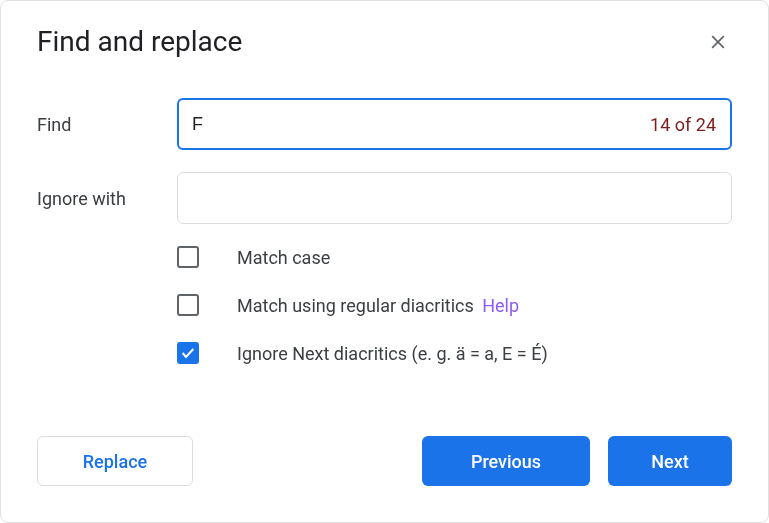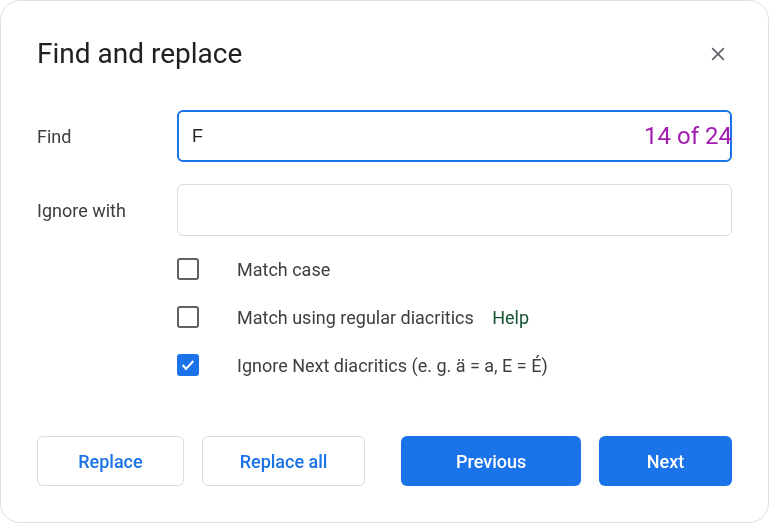--- a/index.html
+++ b/index.html
@@ -10,23 +10,23 @@
     body {
       font-family: 'Google Sans', Roboto, Arial, sans-serif;
       background: #fff;
       width: 769px;
       height: 523px;
       position: relative;
     }
     .dialog {
       width: 769px;
       height: 523px;
-      padding: 36px 36px 36px 36px;
+      padding: 24px 36px 36px 36px;
       border: 1px solid #e0e0e0;
-      border-radius: 20px;
+      border-radius: 8px;
       position: relative;
     }
     .dialog-header {
       display: flex;
       justify-content: space-between;
       align-items: center;
       margin-bottom: 40px;
     }
     .dialog-title {
       font-size: 28px;
@@ -70,25 +70,25 @@
       border-radius: 6px;
       outline: none;
       color: #202124;
     }
     .text-input.focused {
       border: 2px solid #1a73e8;
       padding: 0 13px;
     }
     .count-text {
       position: absolute;
-      right: 0;
+      right: 16px;
       top: 50%;
       transform: translateY(-50%);
-      color: #a21caf;
-      font-size: 24px;
+      color: #7f1d1d;
+      font-size: 18px;
       pointer-events: none;
     }
     .options {
       margin-left: 140px;
       margin-top: 18px;
     }
     .checkbox-row {
       display: flex;
       align-items: center;
       margin-bottom: 26px;
@@ -112,24 +112,24 @@
     }
     .checkbox.checked svg {
       width: 16px;
       height: 16px;
     }
     .checkbox-label {
       font-size: 18px;
       color: #3c4043;
     }
     .help-link {
-      color: #14532d;
+      color: #8b5cf6;
       text-decoration: none;
       cursor: pointer;
-      margin-left: 14px;
+      margin-left: 4px;
     }
     .button-row {
       position: absolute;
       bottom: 36px;
       left: 36px;
       right: 36px;
       display: flex;
       gap: 18px;
     }
     .btn {
@@ -155,24 +155,24 @@
     .btn-replace {
       width: 156px;
     }
     .btn-replace-all {
       width: 174px;
     }
     .spacer {
       flex: 1;
     }
     .btn-previous {
-      width: 192px;
+      width: 168px;
     }
     .btn-next {
-      width: 141px;
+      width: 124px;
     }
   </style>
 </head>
 <body>
 
 <div class="dialog">
   <div class="dialog-header">
     <h1 class="dialog-title">Find and replace</h1>
     <button class="close-btn">
       <svg viewBox="0 0 24 24" fill="none" stroke="currentColor" stroke-width="2">
@@ -216,18 +216,17 @@
         <svg viewBox="0 0 24 24" fill="none" stroke="#fff" stroke-width="3">
           <polyline points="4,12 9,18 20,6"></polyline>
         </svg>
       </div>
       <span class="checkbox-label">Ignore Next diacritics (e. g. ä = a, E = É)</span>
     </div>
   </div>
 
   <div class="button-row">
     <button class="btn btn-outline btn-replace">Replace</button>
-    <button class="btn btn-outline btn-replace-all">Replace all</button>
     <div class="spacer"></div>
     <button class="btn btn-primary btn-previous">Previous</button>
     <button class="btn btn-primary btn-next">Next</button>
   </div>
 </div>
 
 </body></html>

